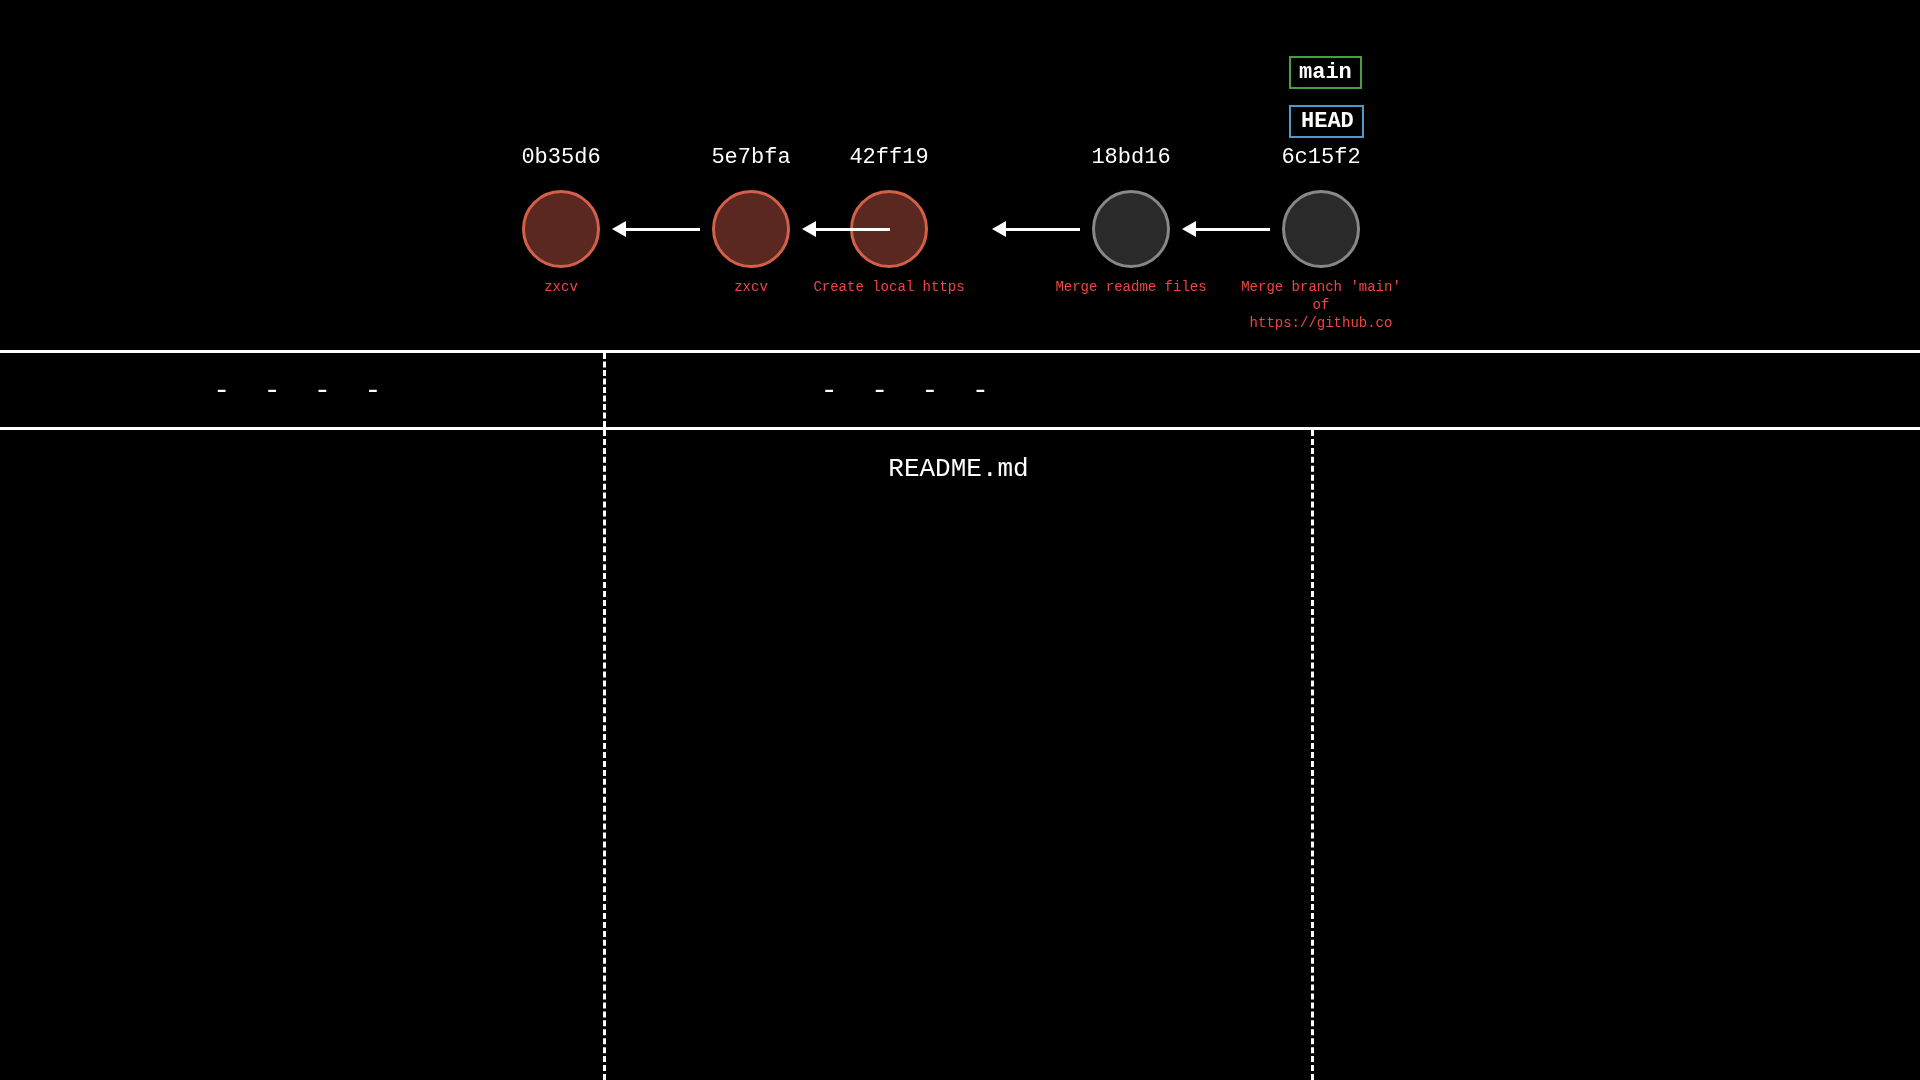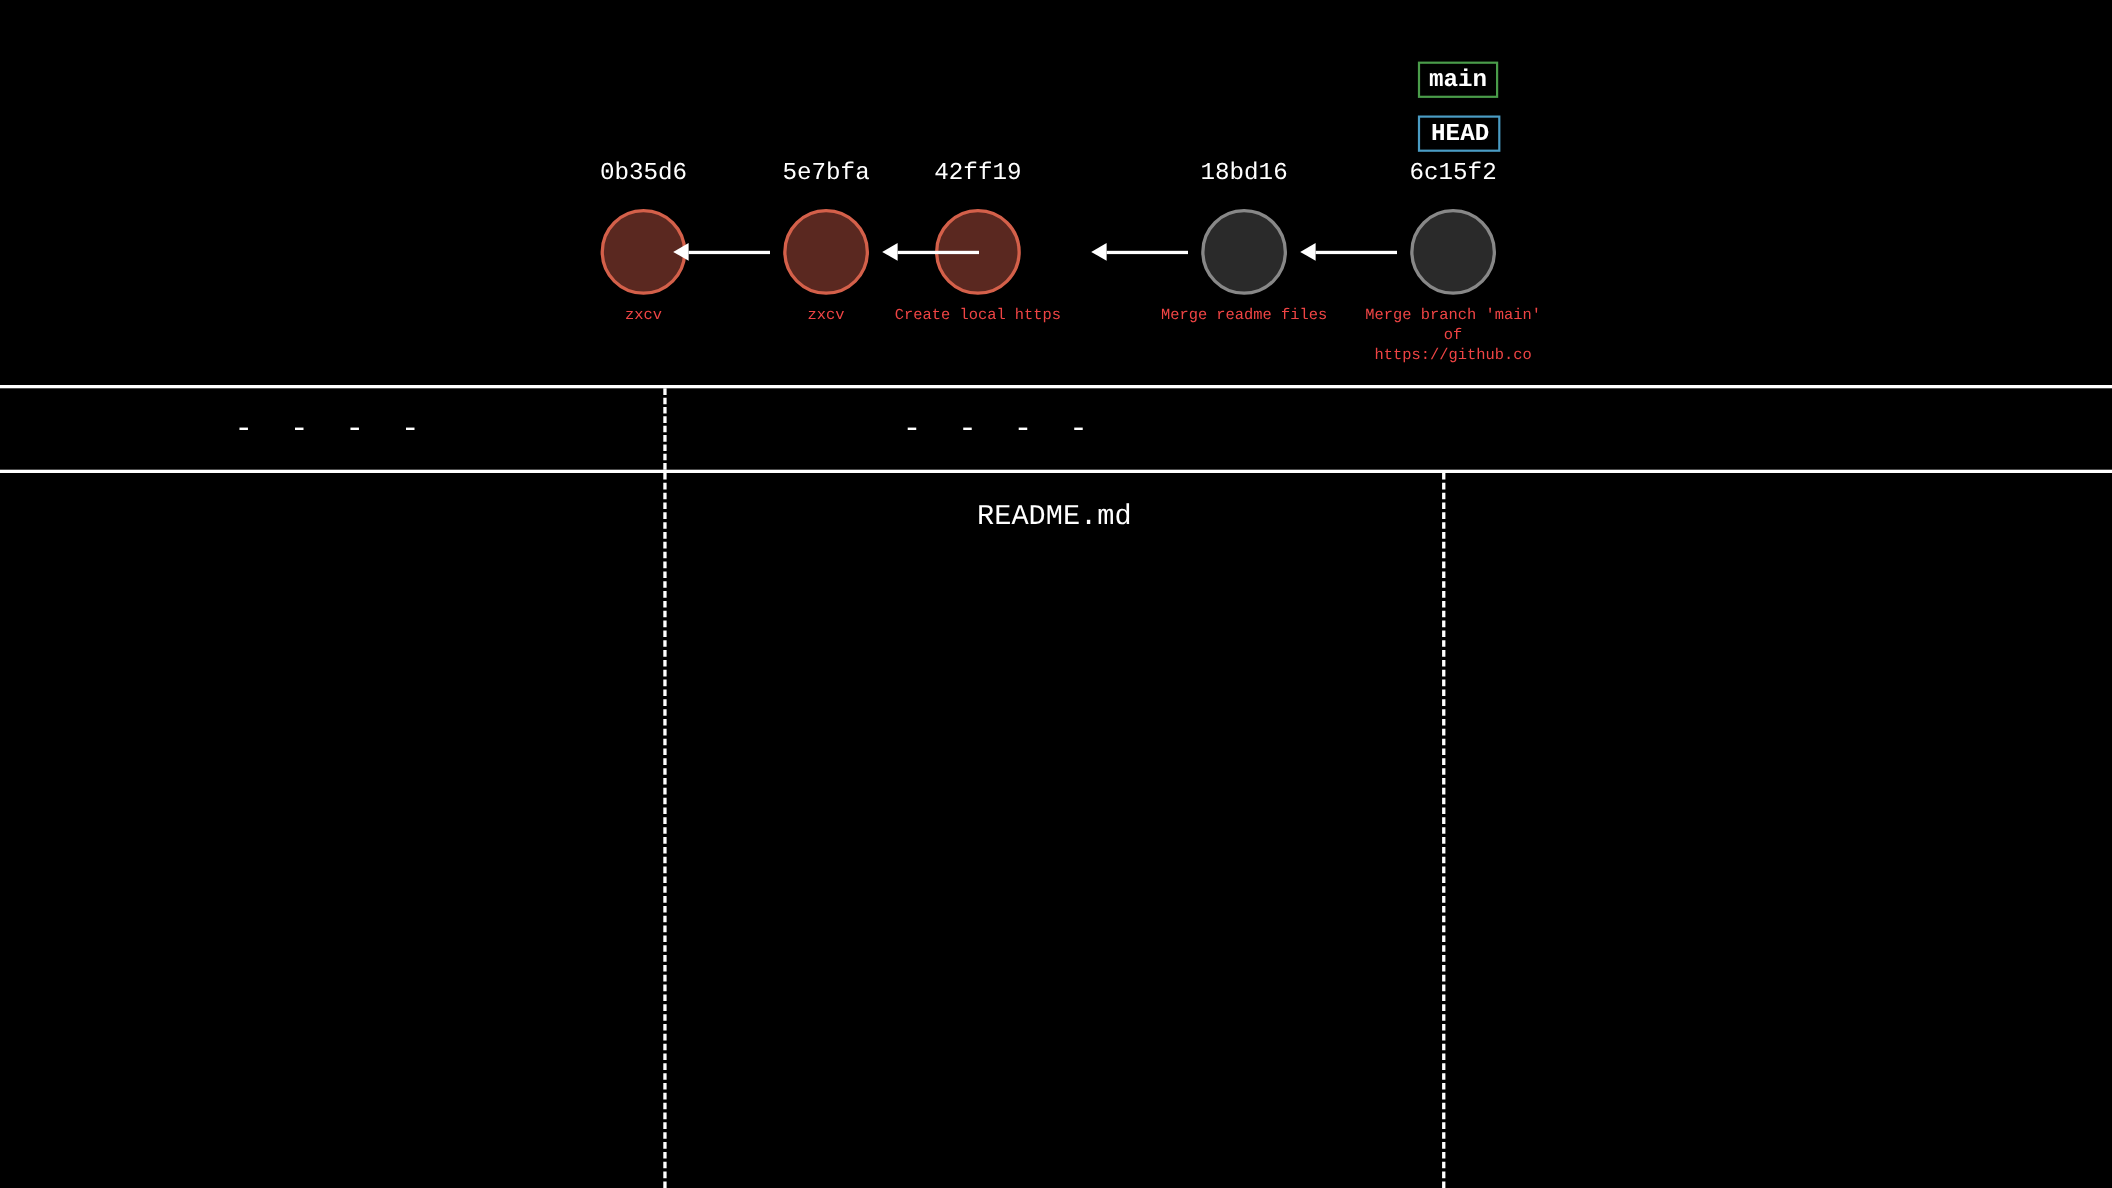--- a/index.html
+++ b/index.html
@@ -153,21 +153,21 @@
       width: 606px;
     }
   </style>
 </head>
 <body>
 
 <div class="graph-area">
   <div class="branch-label branch-main">main</div>
   <div class="branch-label branch-head">HEAD</div>
   <div id="commits-container">
-      <div class="commit" style="left: 546px; top: 190px;">
+      <div class="commit" style="left: 522px; top: 190px;">
         <div class="commit-hash">0b35d6</div>
         <div class="commit-circle uncommitted"></div>
         <div class="commit-msg">zxcv</div>
       </div>
       <div class="commit" style="left: 712px; top: 190px;">
         <div class="commit-hash">5e7bfa</div>
         <div class="commit-circle uncommitted"></div>
         <div class="commit-msg">zxcv</div>
       </div>
       <div class="arrow" style="left: 612px; top: 221px;">

